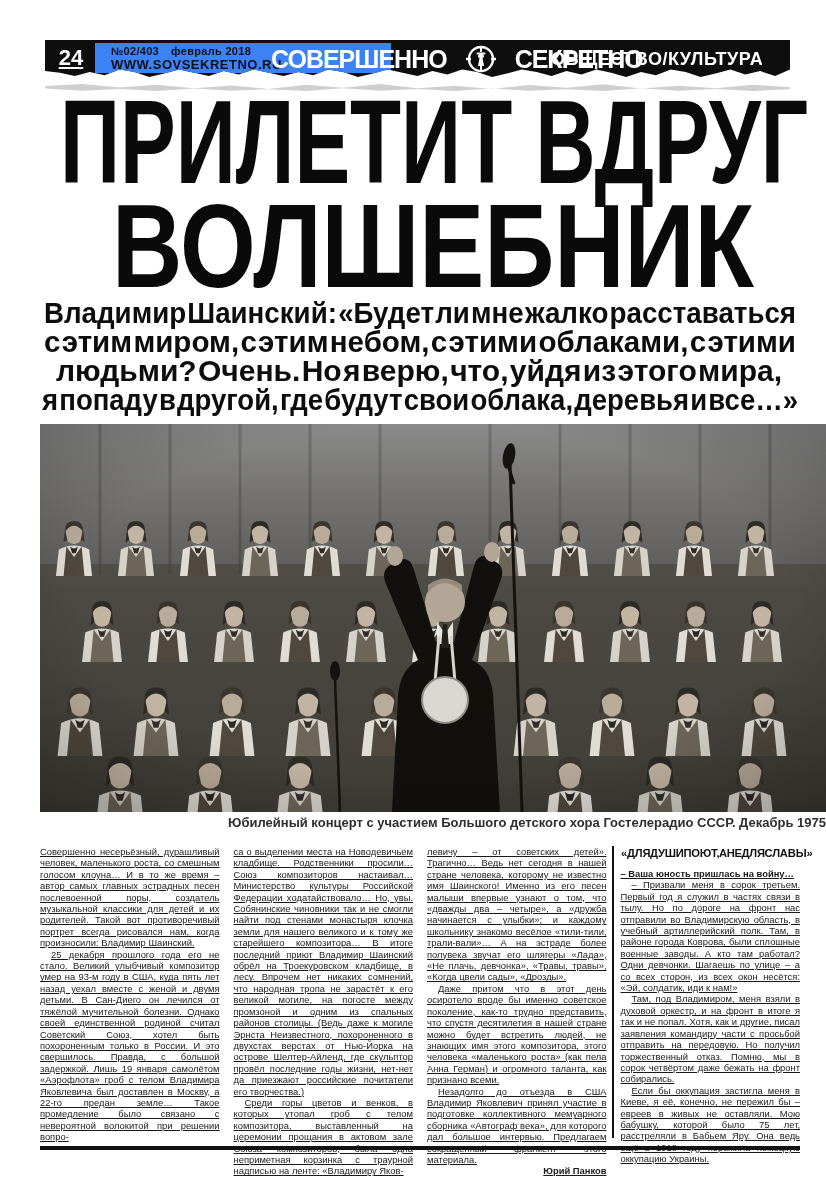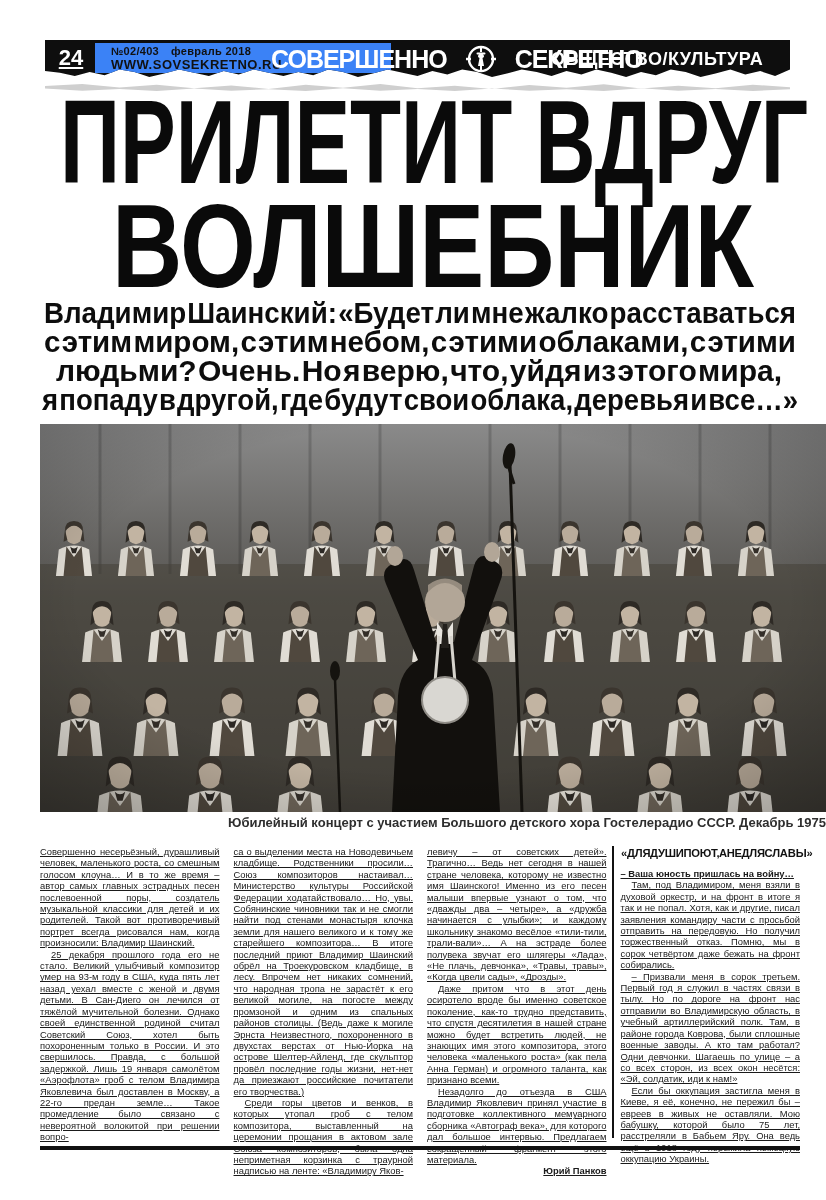--- a/index.html
+++ b/index.html
@@ -222,21 +222,21 @@
     </div>
     <div class="col">
       <p>левичу – от советских детей». Трагично… Ведь нет сегодня в нашей стране человека, которому не известно имя Шаинского! Именно из его песен малыши впервые узнают о том, что «дважды два – четыре», а «дружба начинается с улыбки»; и каждому школьнику знакомо весёлое «тили-тили, трали-вали»… А на эстраде более полувека звучат его шлягеры «Лада», «Не плачь, девчонка», «Травы, травы», «Когда цвели сады», «Дрозды».</p>
       <p class="indent">Даже притом что в этот день осиротело вроде бы именно советское поколение, как-то трудно представить, что спустя десятилетия в нашей стране можно будет встретить людей, не знающих имя этого композитора, этого человека «маленького роста» (как пела Анна Герман) и огромного таланта, как признано всеми.</p>
       <p class="indent">Незадолго до отъезда в США Владимир Яковлевич принял участие в подготовке коллективного мемуарного сборника «Автограф века», для которого дал большое интервью. Предлагаем сокращённый фрагмент этого материала.</p>
       <p class="byline">Юрий Панков</p>
     </div>
     <div class="col">
       <h3 class="col-heading squeeze">«ДЛЯ ДУШИ ПОЮТ, А НЕ ДЛЯ СЛАВЫ»</h3>
       <p class="q-line">– Ваша юность пришлась на войну…</p>
+      <p class="indent">– Призвали меня в сорок третьем. Первый год я служил в частях связи в тылу. Но по дороге на фронт нас отправили во Владимирскую область, в учебный артиллерийский полк. Там, в районе города Коврова, были сплошные военные заводы. А кто там работал? Одни девчонки. Шагаешь по улице – а со всех сторон, из всех окон несётся: «Эй, солдатик, иди к нам!»</p>
       <p class="indent">Там, под Владимиром, меня взяли в духовой оркестр, и на фронт в итоге я так и не попал. Хотя, как и другие, писал заявления командиру части с просьбой отправить на передовую. Но получил торжественный отказ. Помню, мы в сорок четвёртом даже бежать на фронт собирались.</p>
-      <p class="indent">– Призвали меня в сорок третьем. Первый год я служил в частях связи в тылу. Но по дороге на фронт нас отправили во Владимирскую область, в учебный артиллерийский полк. Там, в районе города Коврова, были сплошные военные заводы. А кто там работал? Одни девчонки. Шагаешь по улице – а со всех сторон, из всех окон несётся: «Эй, солдатик, иди к нам!»</p>
       <p class="indent">Если бы оккупация застигла меня в Киеве, я её, конечно, не пережил бы – евреев в живых не оставляли. Мою бабушку, которой было 75 лет, расстреляли в Бабьем Яру. Она ведь ещё в 1918 году пережила немецкую оккупацию Украины.</p>
     </div>
   </div>
   <div class="col-divider"></div>
   <div class="bottom-rule"></div>
 
 </div>
 
 </body></html>

